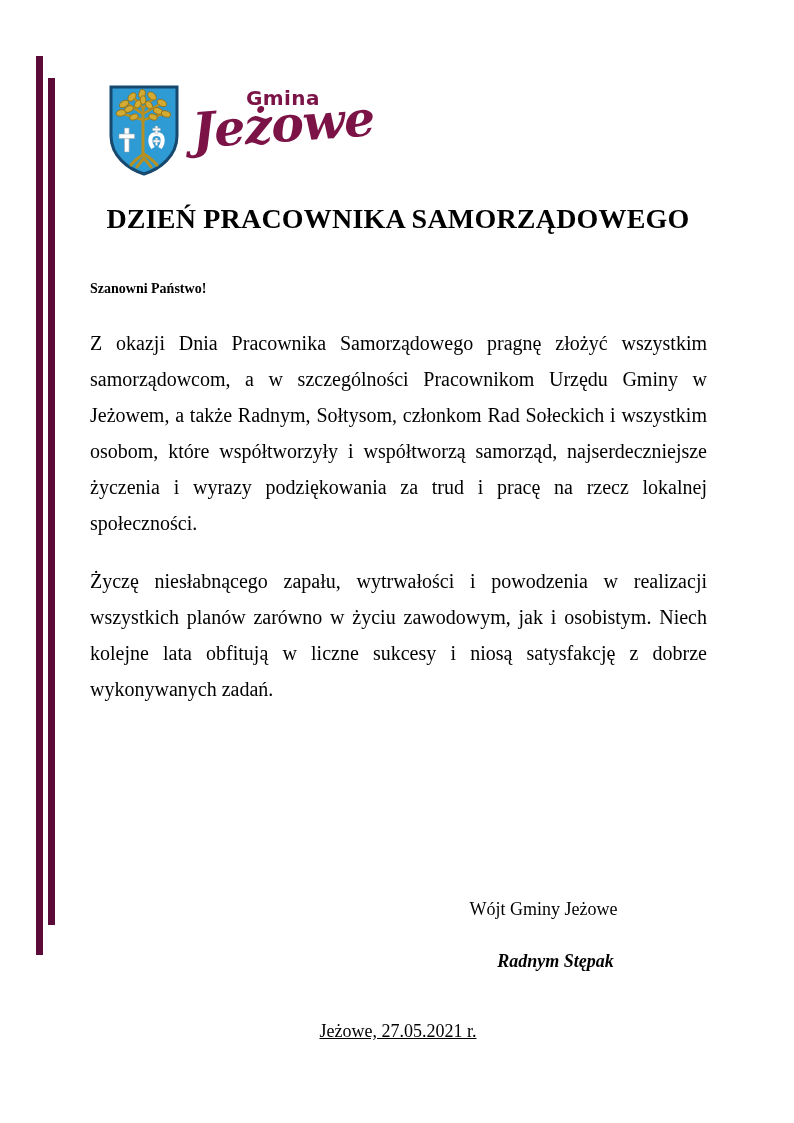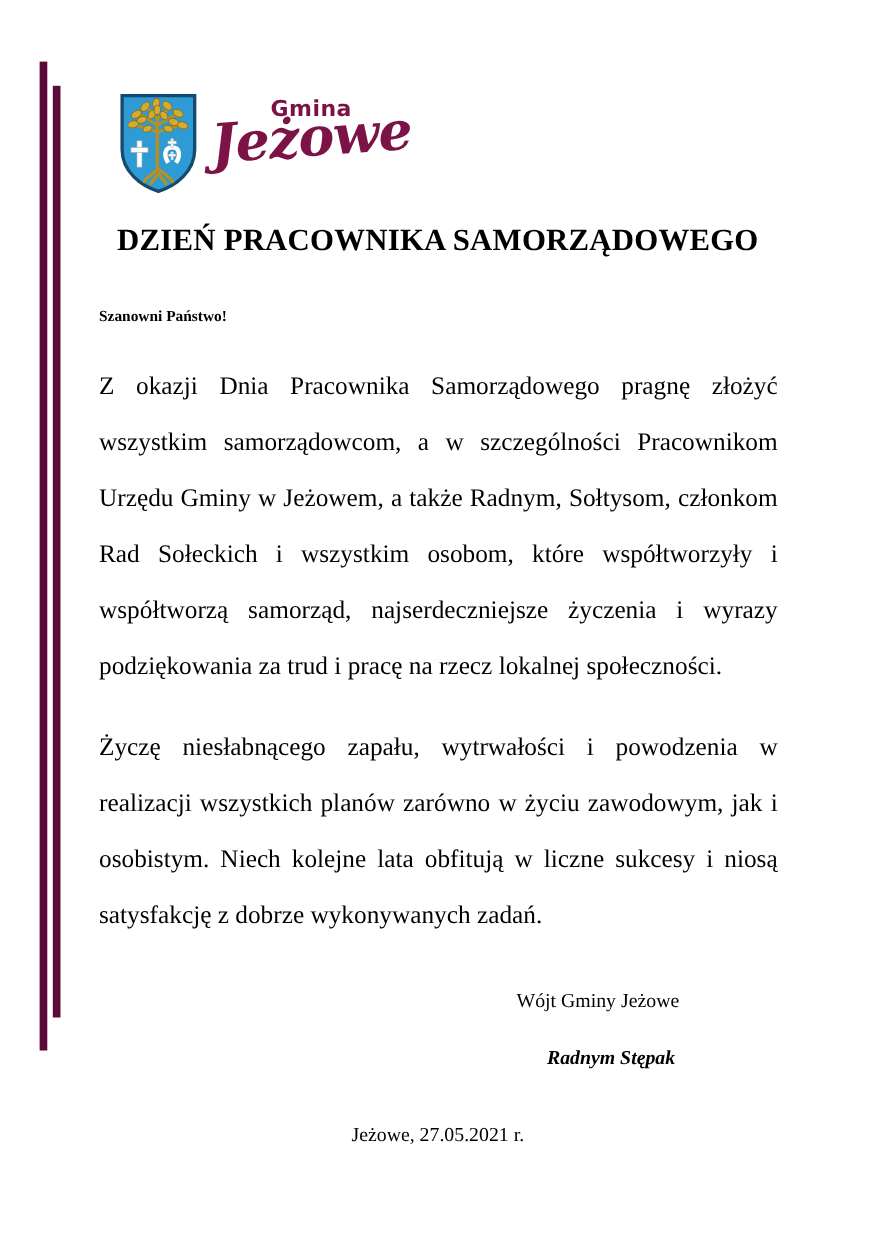--- a/index.html
+++ b/index.html
@@ -99,24 +99,24 @@
     top: 281px;
     width: 617px;
   }
   .salutation {
     font-size: 14px;
     font-weight: 700;
     margin: 0 0 27px 0;
     line-height: 1.2;
   }
   .para {
-    font-size: 23px;
+    font-size: 20px;
     text-align: justify;
     text-justify: inter-word;
-    line-height: 51px;
+    line-height: 36px;
     margin: 0 0 22px 0;
   }
   .para.last-line-natural {
     text-align-last: left;
   }
 
   
   .sign-block {
     position: absolute;
     left: 380px;
@@ -138,20 +138,21 @@
   }
 
   
   .date-line {
     position: absolute;
     left: 88px;
     top: 1021px;
     width: 620px;
     text-align: center;
     font-size: 18px;
+    text-decoration: underline;
   }
 </style>
 </head>
 <body>
 
 <div class="bar bar-left"></div>
 <div class="bar bar-right"></div>
 
 <div class="header">
 

